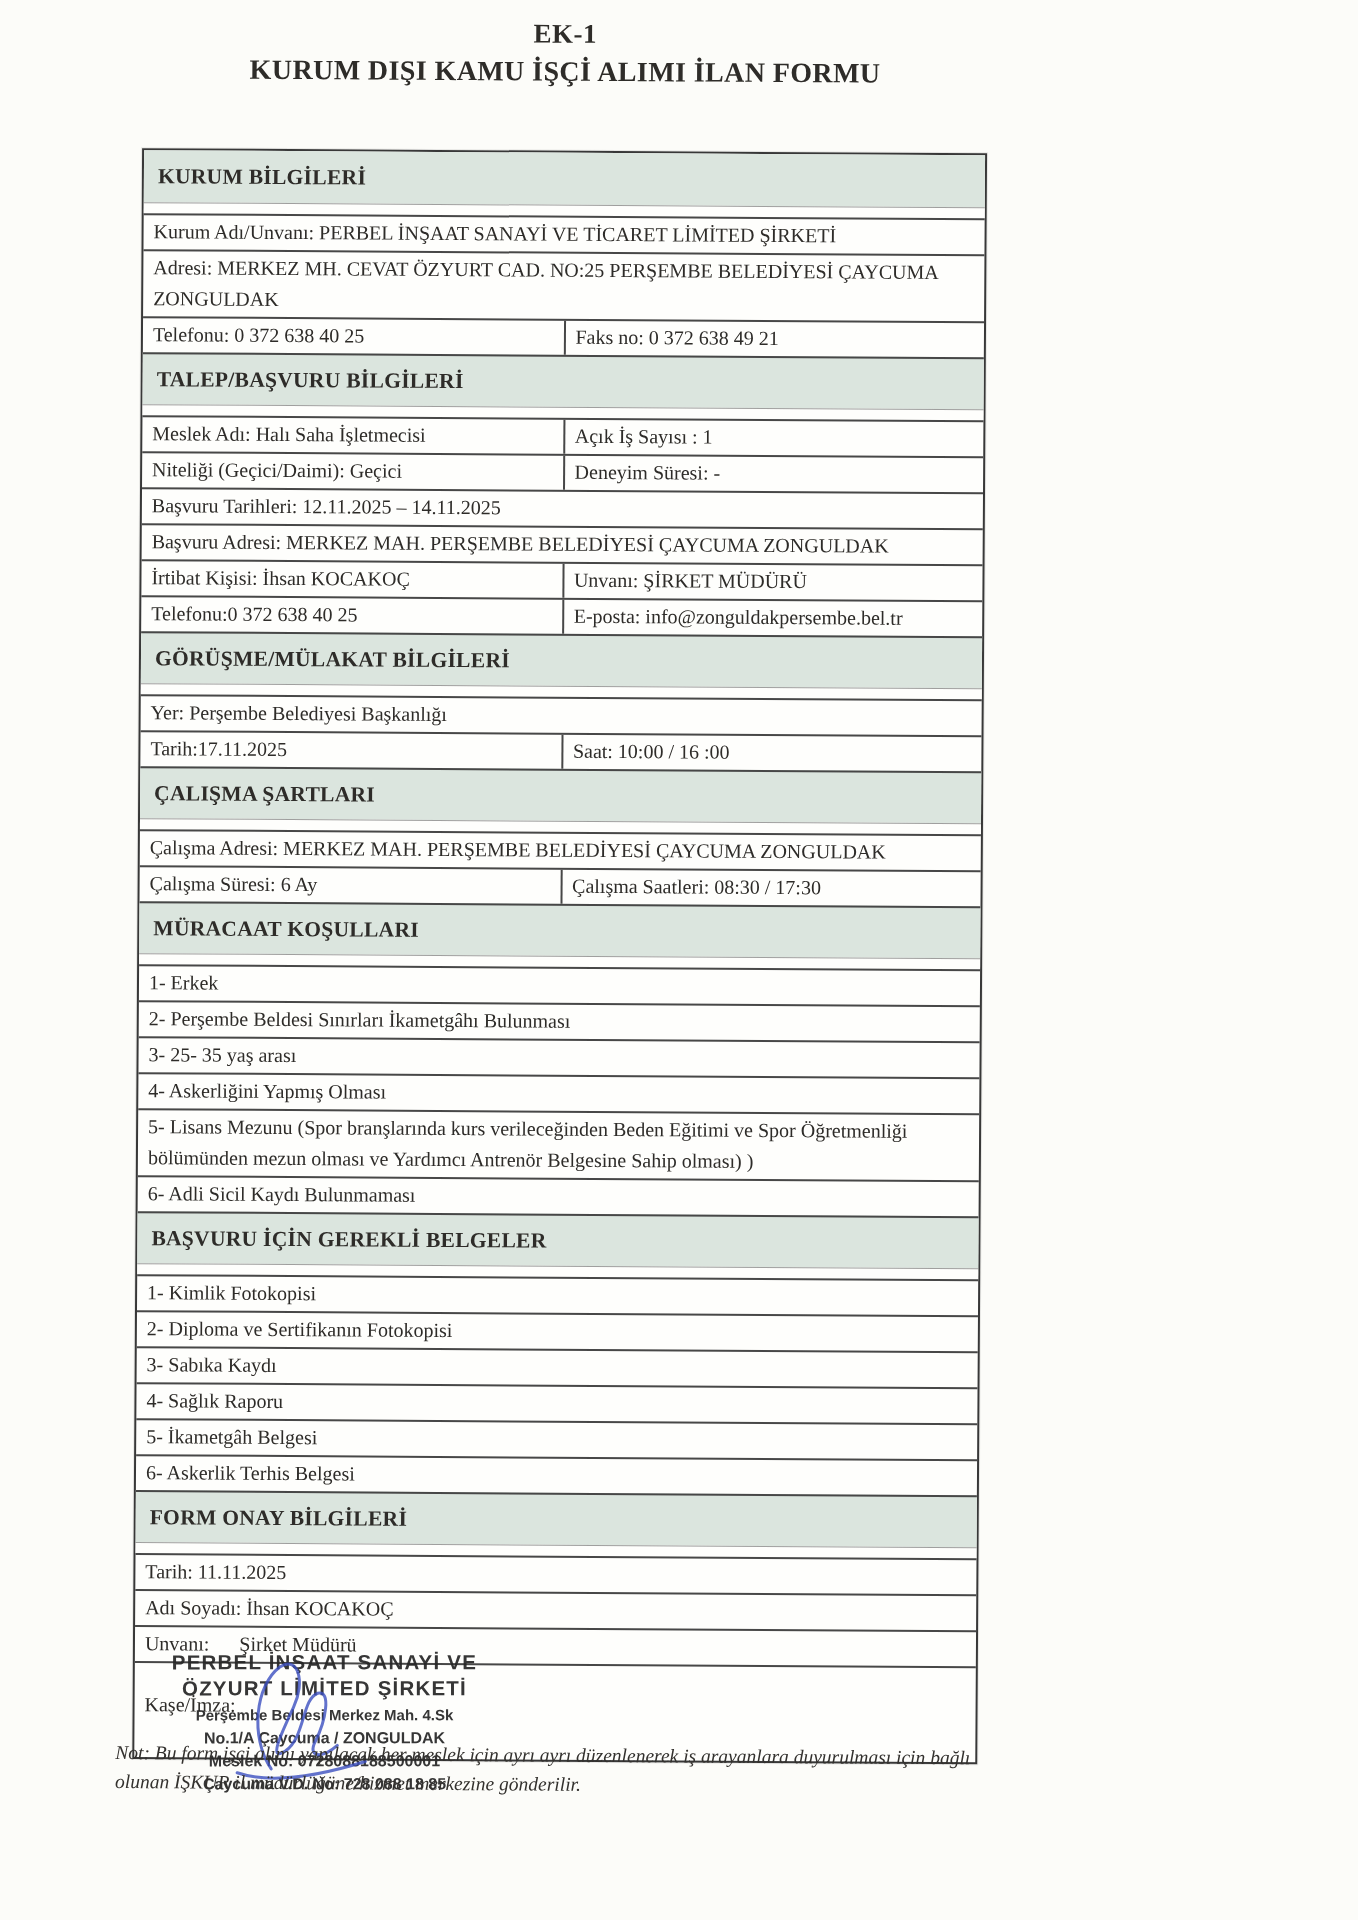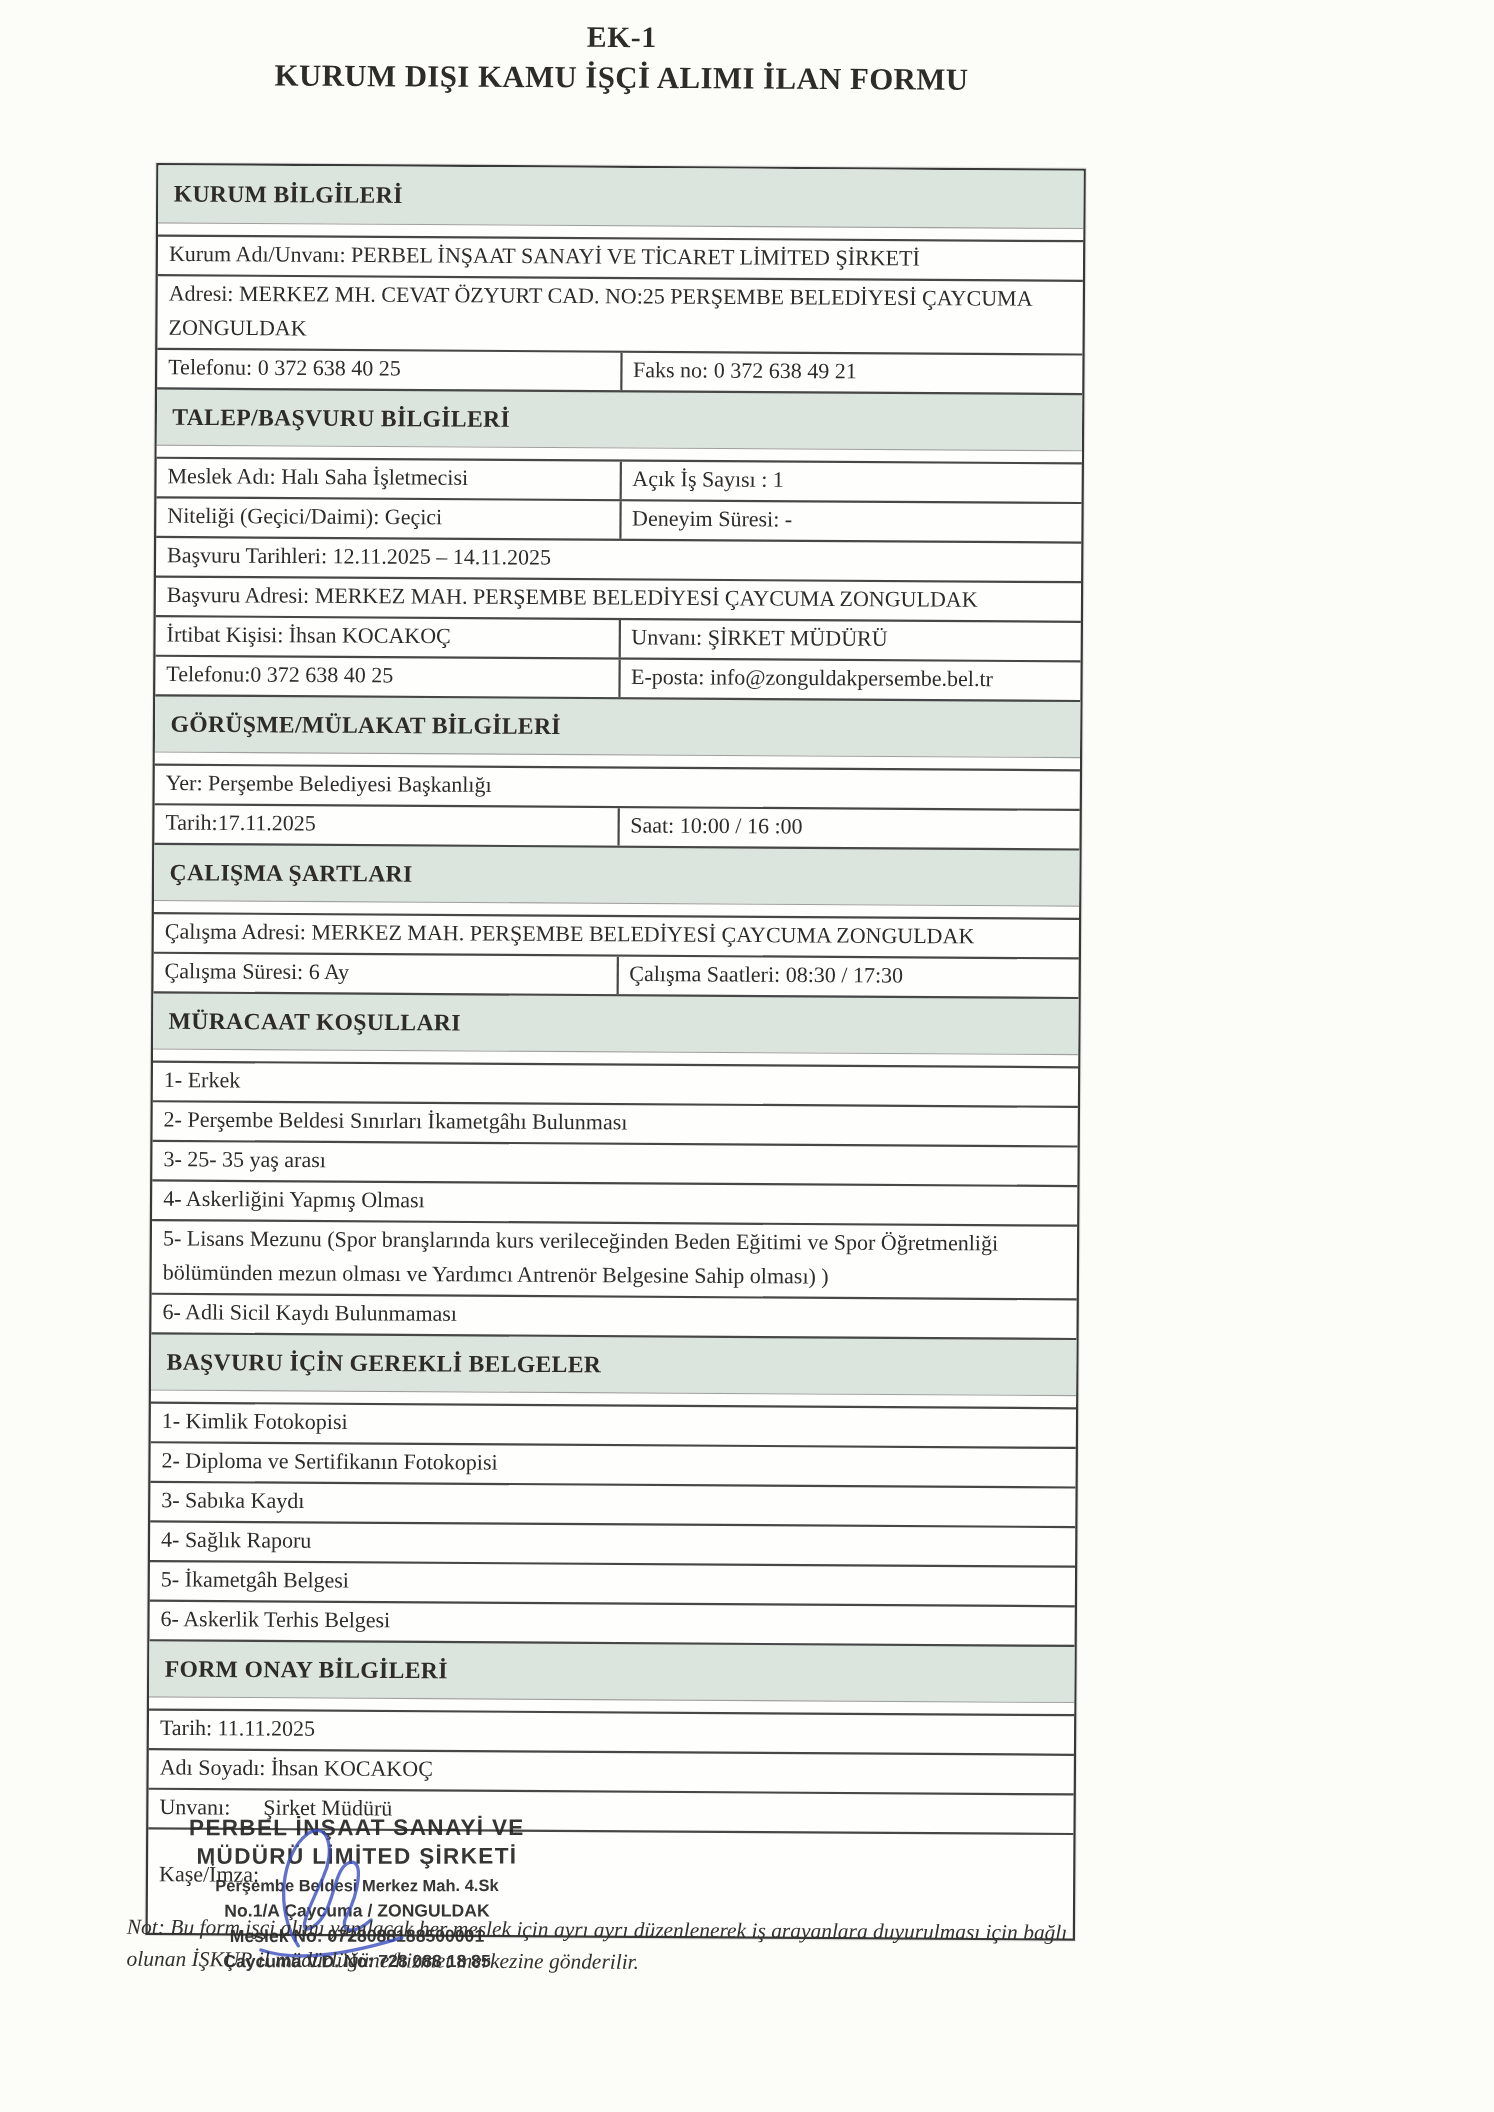--- a/index.html
+++ b/index.html
@@ -182,21 +182,21 @@
         <div class="row">
           <div class="cell">Unvanı:&nbsp;&nbsp;&nbsp;&nbsp;&nbsp;&nbsp;Şirket Müdürü</div>
         </div>
         <div class="row">
           <div class="cell">Kaşe/İmza:</div>
         </div>
       </div>
 
     <div class="stamp">
       <div class="s1">PERBEL İNŞAAT SANAYİ VE</div>
-      <div class="s2">MÜDÜRÜ LİMİTED ŞİRKETİ</div>
+      <div class="s2">ÖZYURT LİMİTED ŞİRKETİ</div>
       <div class="s3">Perşembe Beldesi Merkez Mah. 4.Sk</div>
       <div class="s4">No.1/A Çaycuma / ZONGULDAK</div>
       <div class="s5">Meslek No: 0728088188500001</div>
       <div class="s6">Çaycuma V.D. No: 728 088 18 85</div>
     </div>
 
     <svg class="signature" width="180" height="160" viewBox="0 0 180 160">
       <g fill="none" stroke="#3b4fc0" stroke-width="3" stroke-linecap="round" opacity="0.8">
         <path d="M62 128 C 40 96, 46 44, 70 26 C 88 14, 96 40, 84 66 C 72 92, 58 122, 76 110 C 96 96, 92 58, 108 52 C 122 48, 116 80, 106 100 C 98 116, 112 118, 128 104"></path>
         <path d="M28 132 C 64 144, 112 134, 156 120"></path>

